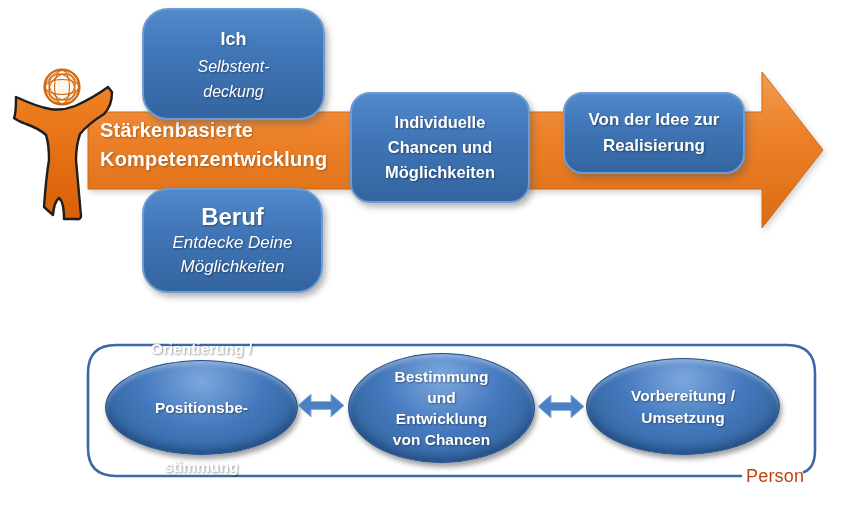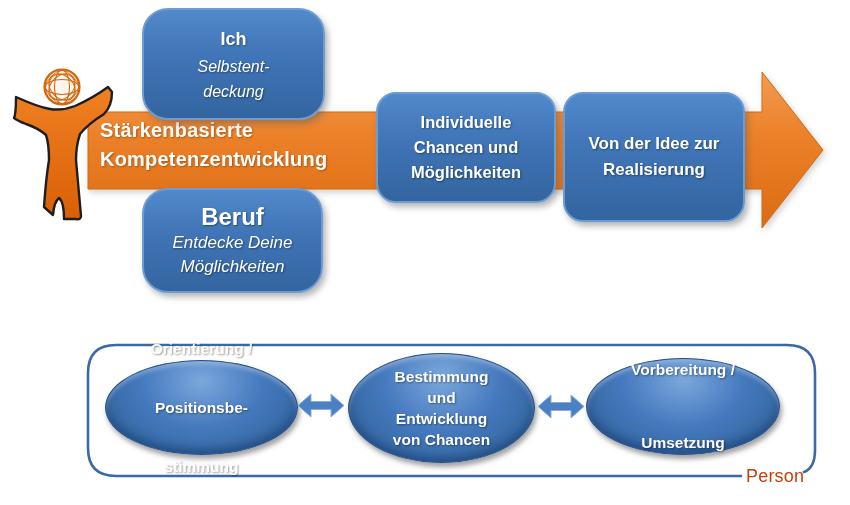--- a/index.html
+++ b/index.html
@@ -16,22 +16,22 @@
   }
   #person-figure-svg{left:8px;top:58px;z-index:3;}
   .blue-box{
     z-index:2;box-sizing:border-box;display:flex;flex-direction:column;align-items:center;justify-content:center;
     background:linear-gradient(180deg,#5189cb 0%,#3f74b6 45%,#33659f 100%);
     border:2px solid #6d9bd2;color:#fff;text-align:center;
     box-shadow:3px 4px 6px rgba(90,90,90,.45);
   }
   #box-ich{left:142px;top:8px;width:183px;height:112px;border-radius:26px;}
   #box-beruf{left:142px;top:188px;width:181px;height:105px;border-radius:26px;}
-  #box-chancen{left:376px;top:92px;width:180px;height:111px;border-radius:20px;}
-  #box-idee{left:563px;top:92px;width:182px;height:130px;border-radius:20px;}
+  #box-chancen{left:350px;top:92px;width:180px;height:111px;border-radius:20px;}
+  #box-idee{left:563px;top:92px;width:182px;height:82px;border-radius:20px;}
   .box-title{font-weight:bold;text-shadow:1px 1px 2px rgba(0,0,0,.4);}
   #box-ich .box-title{font-size:18px;line-height:30px;}
   #box-beruf .box-title{font-size:24px;line-height:28px;}
   .box-subtitle{font-style:italic;text-shadow:1px 1px 2px rgba(0,0,0,.4);}
   #box-ich .box-subtitle{font-size:16px;line-height:25px;}
   #box-beruf .box-subtitle{font-size:17px;line-height:24px;}
   .box-lines{font-weight:bold;text-shadow:1px 1px 2px rgba(0,0,0,.4);}
   #box-chancen .box-lines{font-size:16.5px;line-height:25px;}
   #box-idee .box-lines{font-size:17px;line-height:26px;}
   .line{display:block;}
@@ -40,21 +40,21 @@
   .ellipse{
     z-index:2;box-sizing:border-box;display:flex;flex-direction:column;align-items:center;justify-content:center;
     border-radius:50%;color:#fff;text-align:center;font-weight:bold;
     background:radial-gradient(ellipse at 50% 22%,#7ba7dc 0%,#4579be 45%,#33669e 80%,#2b5992 100%);
     border:1px solid #24508c;
     box-shadow:2px 4px 5px rgba(70,70,70,.5), inset 0 -5px 9px rgba(15,45,95,.45), inset 0 3px 4px rgba(255,255,255,.35);
     text-shadow:1px 1px 2px rgba(0,0,0,.4);
   }
   #ellipse-1{left:105px;top:360px;width:193px;height:95px;font-size:15.5px;line-height:22px;gap:37px;}
   #ellipse-2{left:348px;top:353px;width:187px;height:110px;font-size:15.5px;line-height:21px;}
-  #ellipse-3{left:586px;top:358px;width:194px;height:97px;font-size:15.5px;line-height:22px;justify-content:space-between;}
+  #ellipse-3{left:586px;top:358px;width:194px;height:97px;font-size:15.5px;line-height:22px;}
   .dbl-arrow{z-index:2;}
   #dbl-arrow-1{left:298px;top:392px;}
   #dbl-arrow-2{left:538px;top:393px;}
   #person-label{
     left:746px;top:466px;z-index:2;color:#c2410c;font-weight:normal;font-size:18px;letter-spacing:.2px;
   }
 </style>
 </head>
 <body>
 

